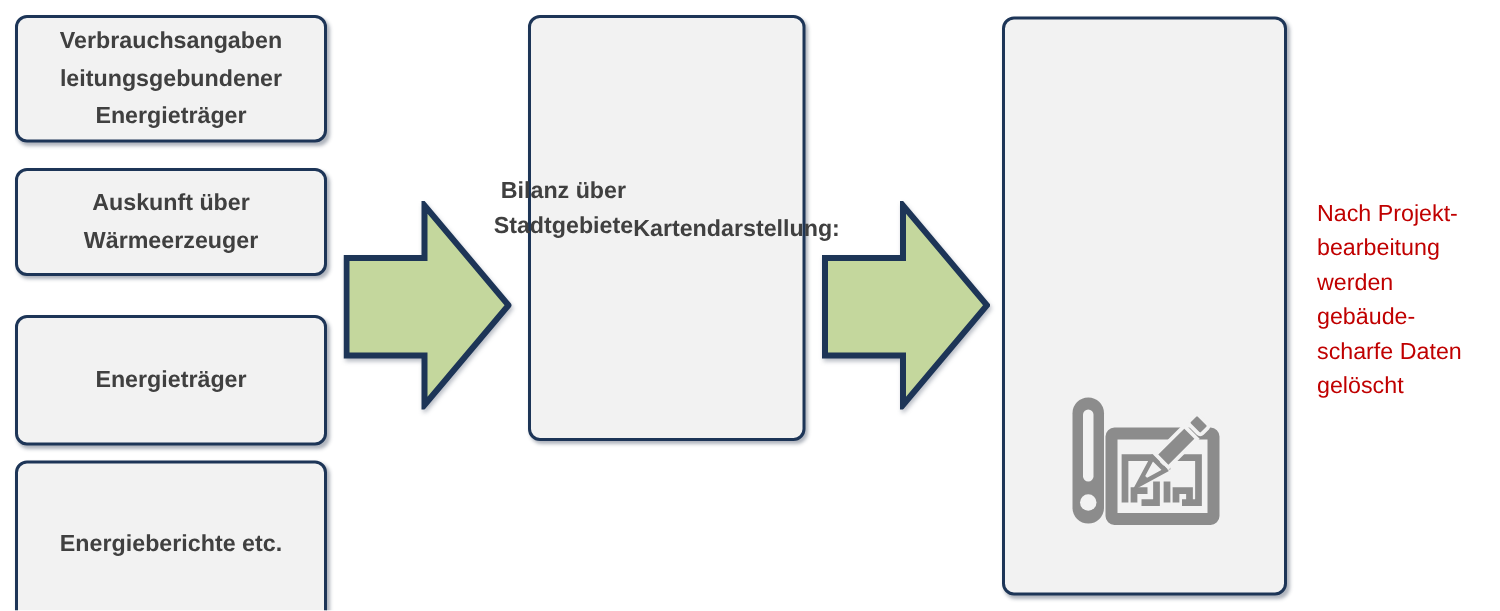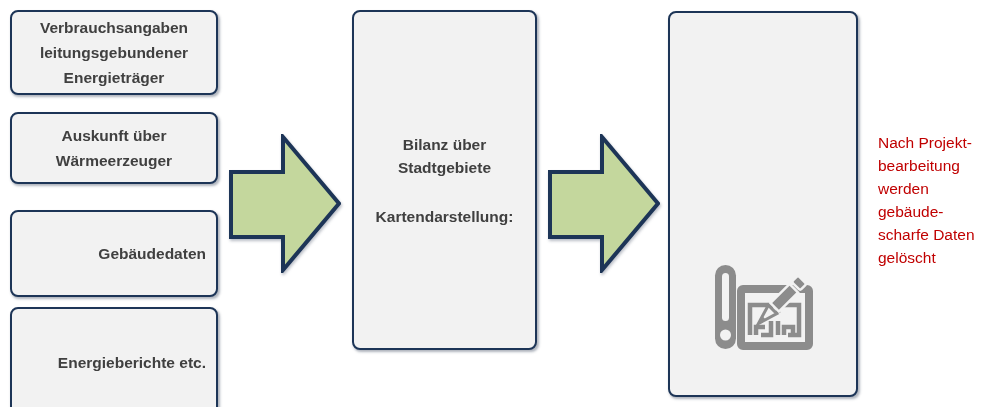--- a/index.html
+++ b/index.html
@@ -19,31 +19,31 @@
     position:absolute;box-sizing:border-box;
     background:var(--box-fill);
     border:2.5px solid var(--box-border);
     border-radius:8px;
     box-shadow:1.5px 2px 2.5px rgba(25,40,65,.35);
     color:var(--box-text);
     text-align:center;
   }
   .src-box{
     left:10px;width:208px;
-    display:flex;align-items:center;justify-content:flex-end;
+    display:flex;align-items:center;justify-content:center;
     font-weight:700;font-size:15.5px;line-height:25px;
     padding:4px 10px;
   }
   .src-1{top:10px;height:85px;}
   .src-2{top:112px;height:72px;}
   .src-3{top:210px;height:87px;}
   .src-4{top:307px;height:110px;}
   .mid-box{
-    left:352px;top:10px;width:185px;height:340px;
-    display:flex;flex-direction:column;align-items:center;justify-content:center;
+    left:352px;top:10px;width:185px;height:284px;
+    display:flex;flex-direction:row;align-items:center;justify-content:center;
     font-size:15.5px;line-height:23px;
     padding:0 8px;
   }
   .mid-title{font-weight:700;margin-bottom:26px;}
   .mid-subtitle{font-weight:700;}
   .mid-body{font-weight:400;}
   .res-box{
     left:668px;top:11px;width:190px;height:386px;
   }
   .res-title{
@@ -73,21 +73,21 @@
 
 <div class="canvas">
 
   <div class="box src-box src-1">
     <span>Verbrauchsangaben leitungsgebundener Energieträger</span>
   </div>
   <div class="box src-box src-2">
     <span>Auskunft über Wärmeerzeuger</span>
   </div>
   <div class="box src-box src-3">
-    <span>Gebäudedaten</span>
+    <span>Energieträger</span>
   </div>
   <div class="box src-box src-4">
     <span>Energieberichte etc.</span>
   </div>
 
   <svg class="arrow arrow-1" viewBox="0 0 112 139" aria-hidden="true">
     <polygon points="2,38 54,38 54,3 110,69.5 54,136 54,103 2,103" fill="var(--arrow-fill)" stroke="var(--box-border)" stroke-width="4" stroke-linejoin="miter"></polygon>
   </svg>
 
 

